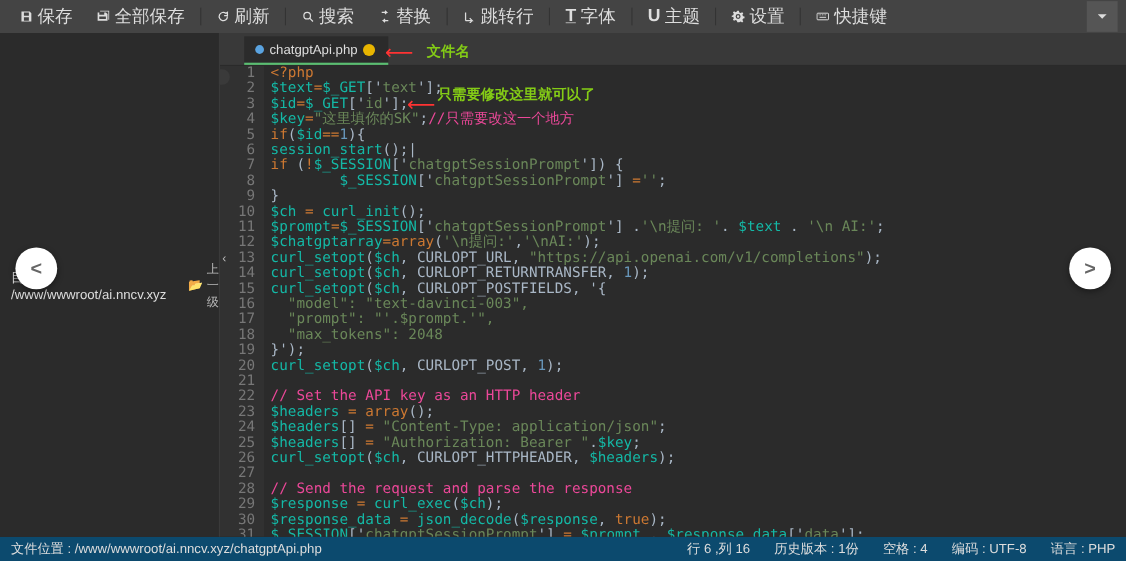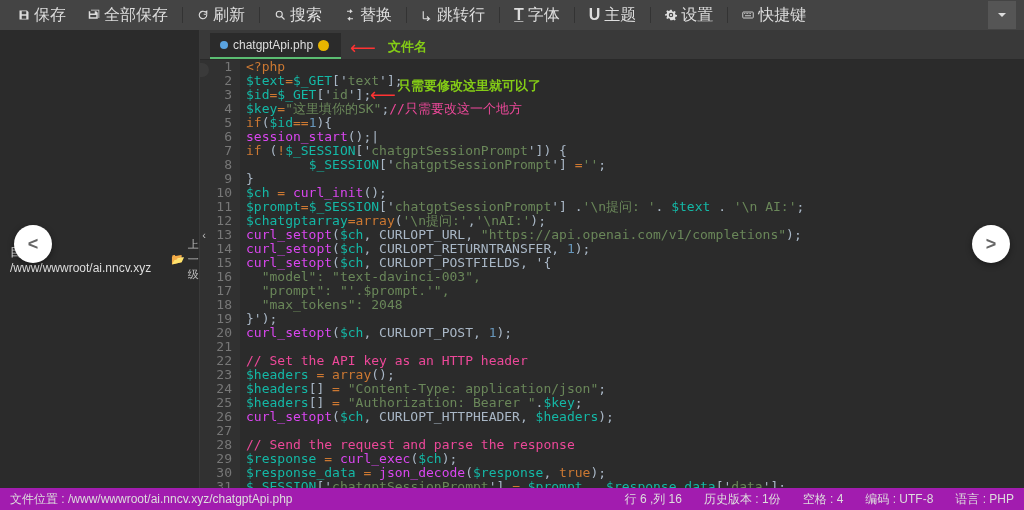--- a/index.html
+++ b/index.html
@@ -14,41 +14,41 @@
 .side-head { padding: 6px 10px; color: #ddd; font-size: 12px; display:flex; align-items:center; }
 .side-tools { padding: 4px 10px; display: flex; gap: 10px; color: #bbb; font-size: 11px; }
 .side-tools span { cursor: pointer; display:flex; align-items:center; gap:3px; }
 .tree { padding: 4px 0; overflow:hidden; }
 .tree-item { padding: 3px 6px 3px 18px; display: flex; align-items: center; gap: 4px; cursor: pointer; color: #ddd; }
 .tree-item.file { padding-left: 42px; }
 .tree-arrow { color: #aaa; font-size: 10px; width: 10px; }
 .folder-icon { width: 14px; height: 11px; background: #eca711; border-radius: 1px; display:inline-block; }
 .file-icon { width: 12px; height: 14px; background: #ccc; border-radius: 1px; display:inline-block; }
 .editor-area { flex: 1; display: flex; flex-direction: column; background: #2b2b2b; min-width:0; }
-.tabs { height: 30px; background: #393939; display: flex; align-items: flex-end; padding-left: 10px; border-bottom: 1px solid #2a2a2a; }
+.tabs { height: 30px; background: #393939; display: flex; align-items: flex-end; padding-left: 22px; border-bottom: 1px solid #2a2a2a; }
 .tab { background: #2b2b2b; padding: 5px 12px 5px 10px; border-bottom: 2px solid #5bbd72; display: flex; align-items: center; gap: 5px; color: #ddd; }
 .tab-dot { width: 8px; height: 8px; background: #5aa3e0; border-radius: 50%; display:inline-block; }
 .tab-warn { width: 11px; height: 11px; background: #e8b500; border-radius: 50%; display:inline-block; }
 .annot { position: absolute; color: #84cc16; font-size: 13px; font-weight: bold; z-index: 5; white-space: nowrap; }
 .arrow-a { color:#ff3333; font-size: 18px; position: absolute; z-index:5; }
 .code { flex: 1; display: flex; font-family: Consolas, monospace; font-size: 13px; line-height: 14px; overflow: hidden; }
 .gutter { width: 40px; background: #313131; text-align: right; padding-right: 8px; color: #777; user-select:none; }
 .gutter div { height: 14px; }
 .code-lines { flex:1; padding-left: 6px; color: #a9b7c6; position:relative; }
 .code-lines .line { height: 14px; white-space: pre; }
 .t-var { color: #14b8a6; }
 .t-op { color: #cc7832; }
 .t-str { color: #6a8759; }
-.t-fn { color: #d946ef; }
+.t-fn { color: #14b8a6; }
 .t-kw { color: #cc7832; }
 .t-cm { color: #ec4899; }
 .t-num { color: #6897bb; }
 .divider { position: absolute; left: 199px; top: 63px; width: 10px; height: 14px; background:#3a3a3a; color:#bbb; display:flex; align-items:center; justify-content:center; border-radius: 0 8px 8px 0; font-size:11px; cursor:pointer; z-index:4; }
 .divider-inner{ transform: translateY(165px); }
-.statusbar { height: 22px; background: #a21caf; display: flex; align-items: center; padding: 0 10px; color: #ddd; font-size: 12px; }
+.statusbar { height: 22px; background: #0c4a6e; display: flex; align-items: center; padding: 0 10px; color: #ddd; font-size: 12px; }
 .sb-right { margin-left: auto; display: flex; gap: 22px; }
 .nav-btn { position: absolute; top: 225px; width: 38px; height: 38px; background: #fff; border-radius: 50%; display:flex; align-items:center; justify-content:center; color:#666; font-size:18px; font-weight:bold; box-shadow: 0 2px 6px rgba(0,0,0,.4); z-index:10; cursor:pointer; }
 .nav-prev { left: 14px; }
 .nav-next { right: 14px; }
 </style>
 </head>
 <body>
 
 <div class="toolbar">
   <div class="tb-item">

